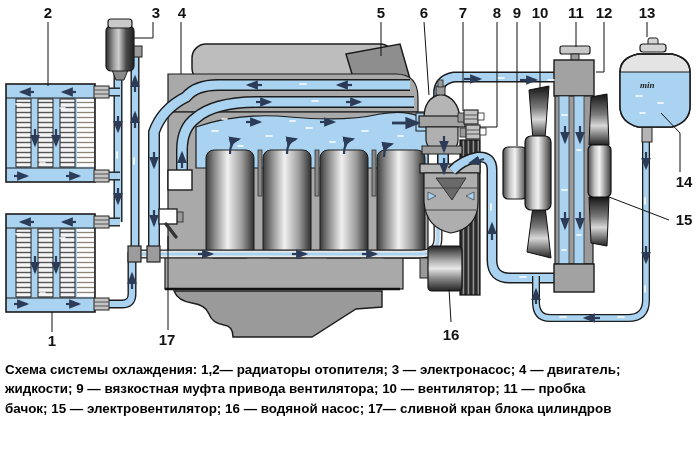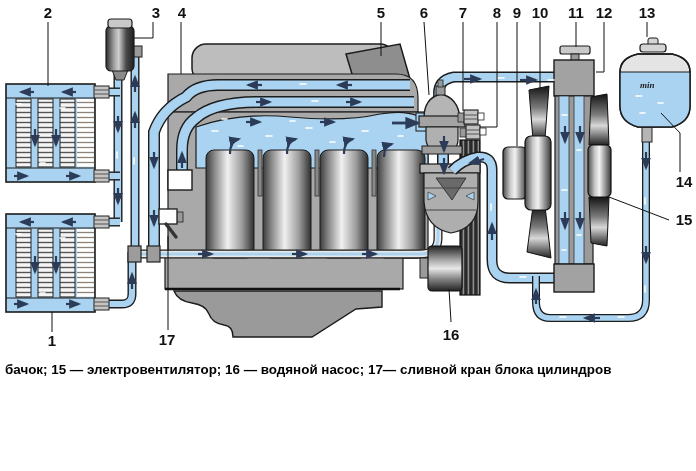--- a/index.html
+++ b/index.html
@@ -401,15 +401,17 @@
     <text class="callout" x="604" y="18" text-anchor="middle">12</text>
     <text class="callout" x="647" y="18" text-anchor="middle">13</text>
     <text class="callout" x="684" y="187" text-anchor="middle">14</text>
     <text class="callout" x="684" y="225" text-anchor="middle">15</text>
     <text class="callout" x="451" y="340" text-anchor="middle">16</text>
     <text class="callout" x="167" y="345" text-anchor="middle">17</text>
   </g>
 </svg>
 
 <div class="caption">
+  <p>Схема системы охлаждения: 1,2— радиаторы отопителя; 3 — электронасос; 4 — двигатель;</p>
+  <p>жидкости; 9 — вязкостная муфта привода вентилятора; 10 — вентилятор; 11 — пробка</p>
   <p>бачок; 15 — электровентилятор; 16 — водяной насос; 17— сливной кран блока цилиндров</p>
 </div>
 </div>
 
 </body></html>

